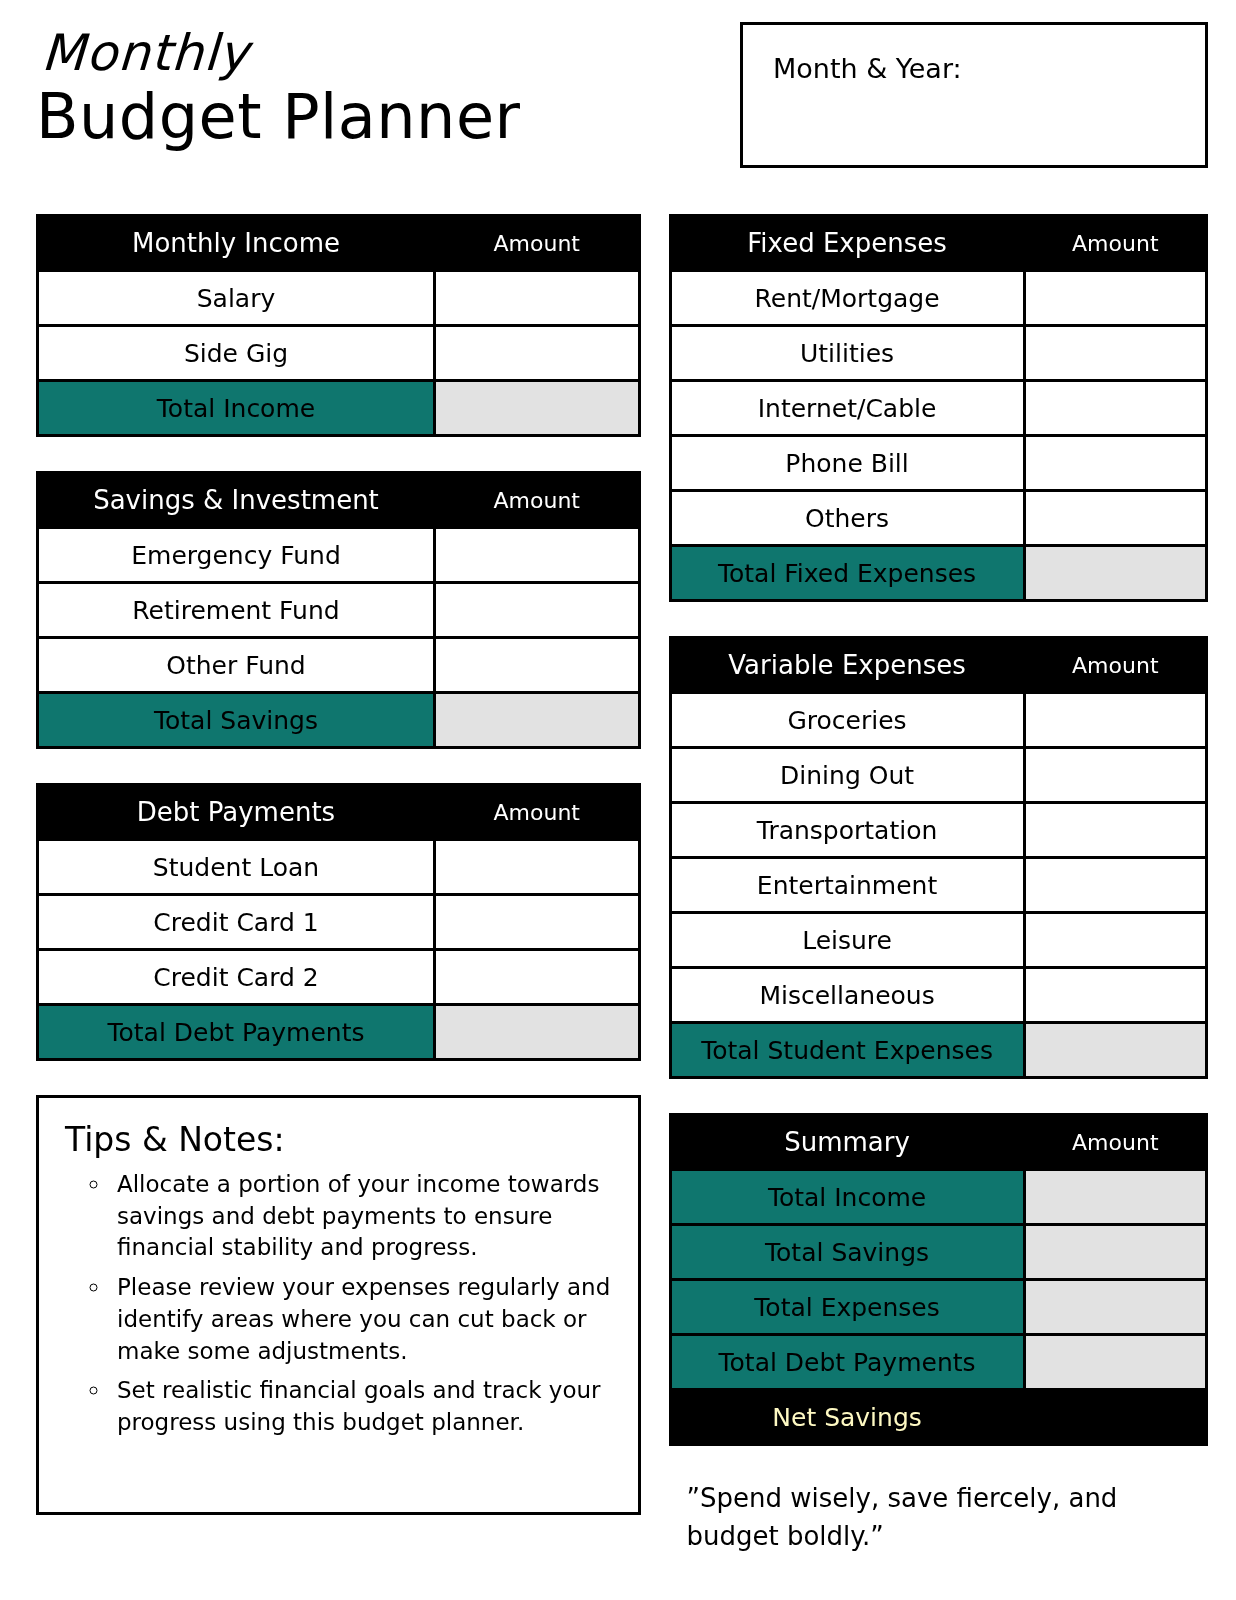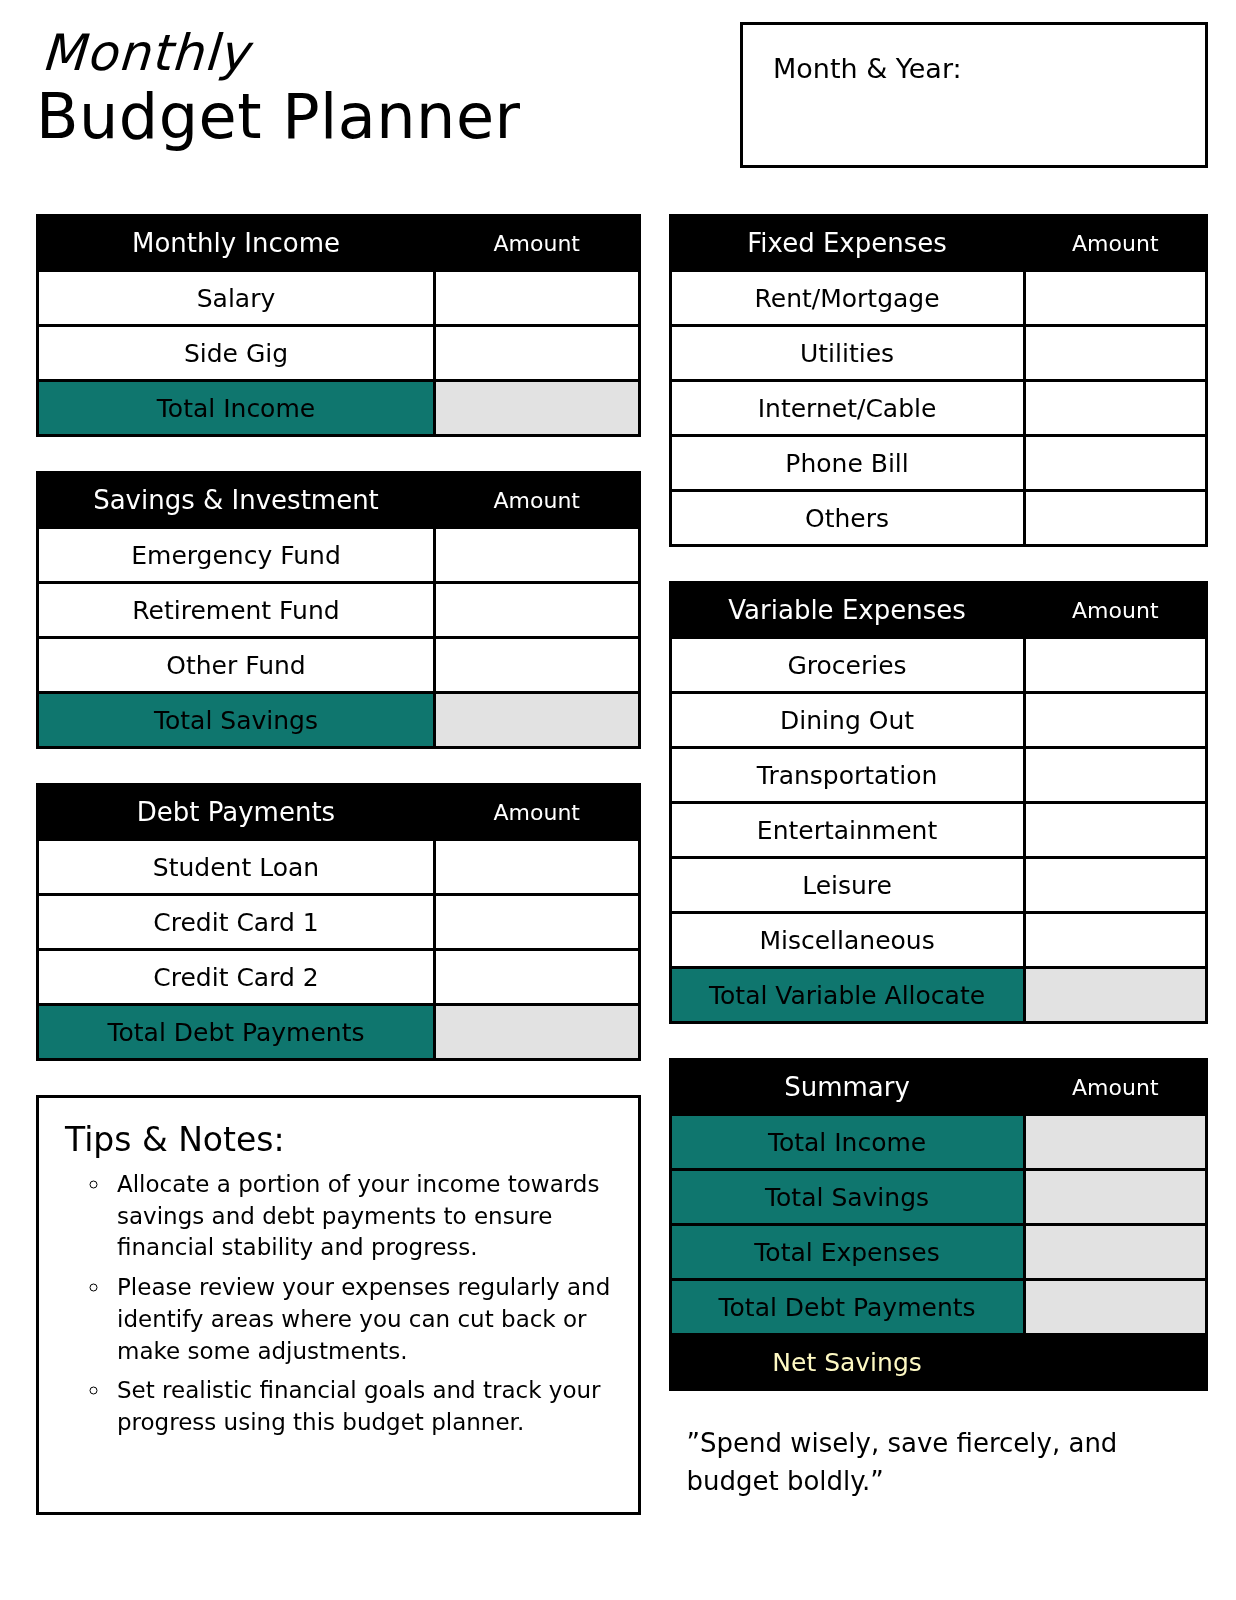--- a/index.html
+++ b/index.html
@@ -287,20 +287,24 @@
             <td class="amount-cell"></td>
           </tr>
           <tr>
             <td class="label-cell">Phone Bill</td>
             <td class="amount-cell"></td>
           </tr>
           <tr>
             <td class="label-cell">Others</td>
             <td class="amount-cell"></td>
           </tr>
+          <tr class="total-row">
+            <td class="label-cell">Total Fixed Expenses</td>
+            <td class="amount-cell"></td>
+          </tr>
         </tbody>
       </table>
 
       <table class="budget t-variable">
         <colgroup>
             <col class="label-col">
             <col class="amount-col">
           </colgroup>
         <thead>
           <tr>
@@ -327,21 +331,21 @@
           </tr>
           <tr>
             <td class="label-cell">Leisure</td>
             <td class="amount-cell"></td>
           </tr>
           <tr>
             <td class="label-cell">Miscellaneous</td>
             <td class="amount-cell"></td>
           </tr>
           <tr class="total-row">
-            <td class="label-cell">Total Variable Allocate</td>
+            <td class="label-cell">Total Student Expenses</td>
             <td class="amount-cell"></td>
           </tr>
         </tbody>
       </table>
 
       <table class="budget t-summary">
         <colgroup>
             <col class="label-col">
             <col class="amount-col">
           </colgroup>

